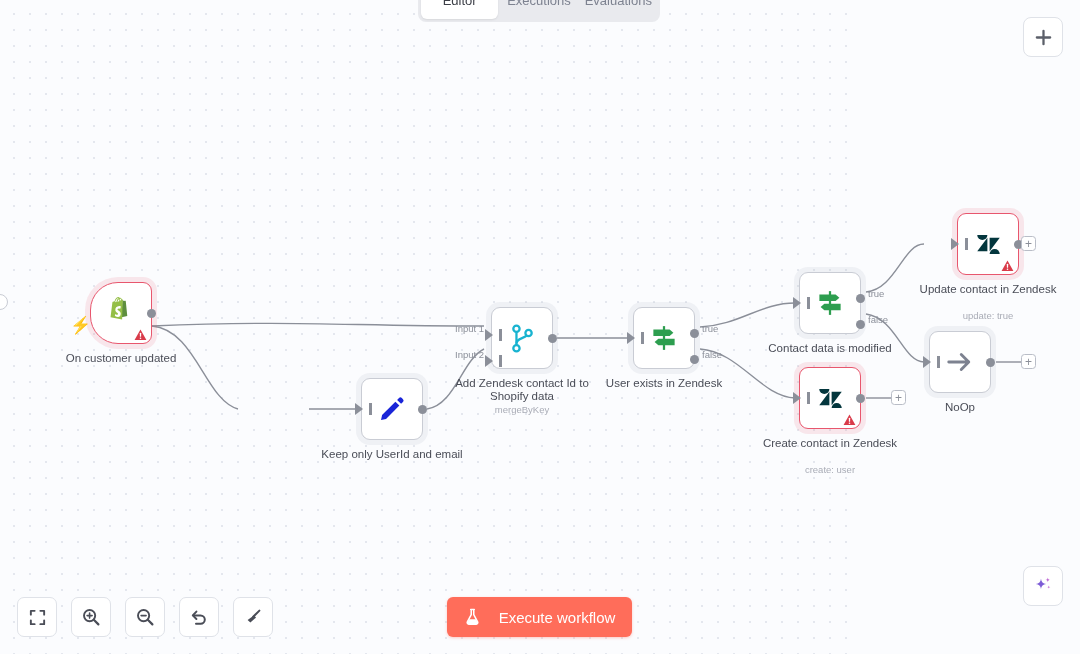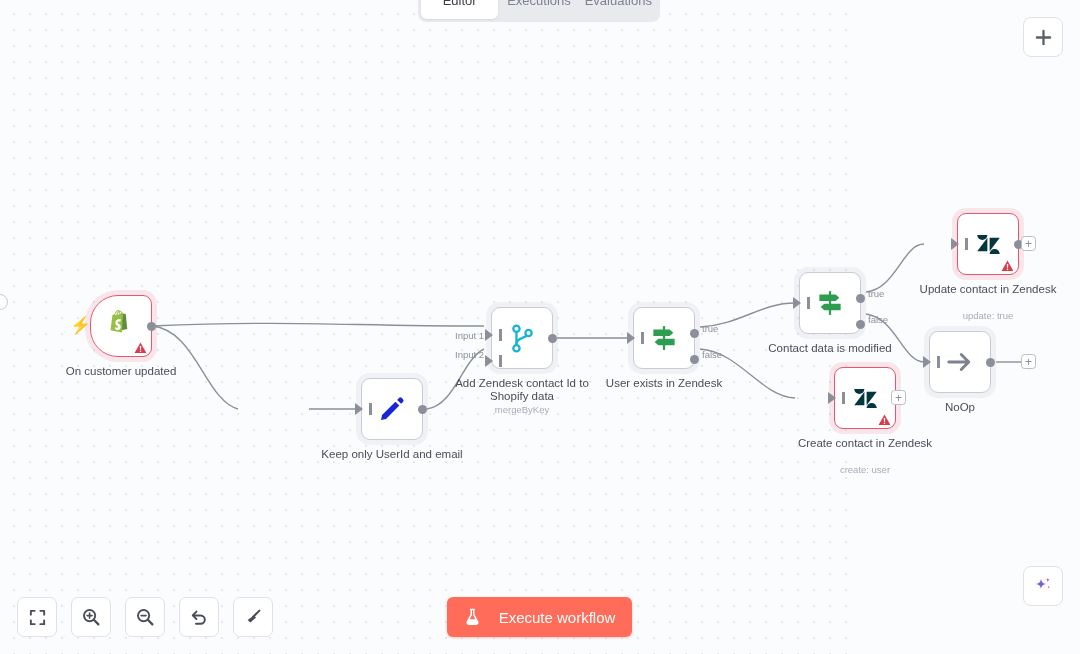--- a/index.html
+++ b/index.html
@@ -235,21 +235,21 @@
     <path class="ln" d="M866,314 C 896,318 903,362 924,362"></path>
 
     <path class="ln" d="M996,244 L 1021,244"></path>
     <path class="ln" d="M996,362 L 1021,362"></path>
     <path class="ln" d="M866,398 L 891,398"></path>
   </svg>
 
   <div class="left-stub"></div>
 
   <div class="bolt" style="left:70px; top:315px;">⚡</div>
-  <div class="node" style="left:90px; top:295px;">
+  <div class="node" style="left:90px; top:282px;">
     <div class="node-box trigger error">
       <svg width="30" height="32" viewBox="0 0 24 26">
         <path d="M15.6 3.1c-.1-.1-.3-.1-.4-.1l-1 .2s-.7-.7-.8-.8c-.1-.1-.2-.1-.3-.1l-.6 14.2 4.6-1-1.2-11.9c0-.2-.1-.4-.3-.5z" fill="#5e8e3e"></path>
         <path d="M13.4 2.2s-.2-.1-.4-.1c0 0-.1 0-.2 0-.4-1-1-1.5-1.8-1.5-.1 0-.1 0-.2 0C10.6.3 10.3 0 9.7 0 8.2 0 7.2 2 6.8 3.5l-1.3.4c-.4.1-.4.2-.5.6L3.5 16.5l9.4 1.7L13.4 2.2zM10.6 3.4l-1.5.5c.2-.9.7-1.9 1.5-2.3v1.8zM9.7.9c.1 0 .2 0 .3.1-.8.4-1.4 1.5-1.6 2.9l-1.2.4C7.6 2.8 8.5.9 9.7.9zM11.2 3.2v-2c.5.1.8.6 1 1.4l-1 .3z" fill="#95bf47"></path>
         <path d="M11.9 7.9l-.5 1.6s-.5-.3-1.2-.2c-1 .1-1 .7-1 .9.1.9 2.4 1.1 2.6 3.2.1 1.6-.8 2.7-2.2 2.8-1.7.1-2.6-.9-2.6-.9l.4-1.5s.9.7 1.6.6c.5 0 .6-.4.6-.7-.1-1.2-2-1.1-2.2-3-.1-1.6.9-3.2 3.2-3.3.8-.1 1.3.5 1.3.5z" fill="#fff"></path>
       </svg>
       <div class="ep-out"></div>
       <svg class="err-badge" viewBox="0 0 14 13">
         <path d="M7 0.6 13.4 12H0.6z" fill="#d93b4a"></path>
         <rect x="6.3" y="4" width="1.4" height="4.4" rx=".6" fill="#fff"></rect>
@@ -277,21 +277,21 @@
       <svg width="27" height="29" viewBox="0 0 22 24">
         <circle cx="6" cy="4" r="2.6" fill="none" stroke="#18b3d0" stroke-width="1.9"></circle>
         <circle cx="16" cy="7.5" r="2.6" fill="none" stroke="#18b3d0" stroke-width="1.9"></circle>
         <circle cx="6" cy="20" r="2.6" fill="none" stroke="#18b3d0" stroke-width="1.9"></circle>
         <path d="M6 6.6v10.8" stroke="#18b3d0" stroke-width="1.9" fill="none"></path>
         <path d="M14.4 9.6c-2.6 2.6-8.4 2.2-8.4 6.6" stroke="#18b3d0" stroke-width="1.9" fill="none"></path>
       </svg>
       <div class="ep-in ep-multi"></div>
       <div class="ep-in ep-multi2"></div>
       <div class="ep-out"></div>
-      <div class="port-label" style="left:-37px; top:22px;">Input 1</div>
+      <div class="port-label" style="left:-37px; top:15px;">Input 1</div>
       <div class="port-label" style="left:-37px; top:41px;">Input 2</div>
     </div>
     <div class="node-label">Add Zendesk contact Id to Shopify data</div>
     <div class="node-sub sub2">mergeByKey</div>
   </div>
 
   <div class="node" style="left:633px; top:307px;">
     <div class="node-box">
       <svg width="30" height="30" viewBox="0 0 24 24">
         <rect x="11.1" y="2.5" width="1.8" height="19" fill="#2d9e4f"></rect>
@@ -336,21 +336,21 @@
       <svg class="err-badge" viewBox="0 0 14 13">
         <path d="M7 0.6 13.4 12H0.6z" fill="#d93b4a"></path>
         <rect x="6.3" y="4" width="1.4" height="4.4" rx=".6" fill="#fff"></rect>
         <circle cx="7" cy="10" r=".9" fill="#fff"></circle>
       </svg>
     </div>
     <div class="node-label">Update contact in Zendesk</div>
     <div class="node-sub sub2">update: true</div>
   </div>
 
-  <div class="node" style="left:799px; top:367px;margin-left:35px;">
+  <div class="node" style="left:799px; top:367px;">
     <div class="node-box error">
       <svg width="27" height="27" viewBox="0 0 24 24">
         <path d="M11 6v12L2 18z" fill="#03363d"></path>
         <path d="M11 3.5A4.5 4.5 0 0 1 2 3.5z" fill="#03363d"></path>
         <path d="M13 18V6l9 0z" fill="#03363d"></path>
         <path d="M13 20.5A4.5 4.5 0 0 1 22 20.5z" fill="#03363d"></path>
       </svg>
       <div class="ep-in"></div>
       <div class="ep-out"></div>
       <svg class="err-badge" viewBox="0 0 14 13">

